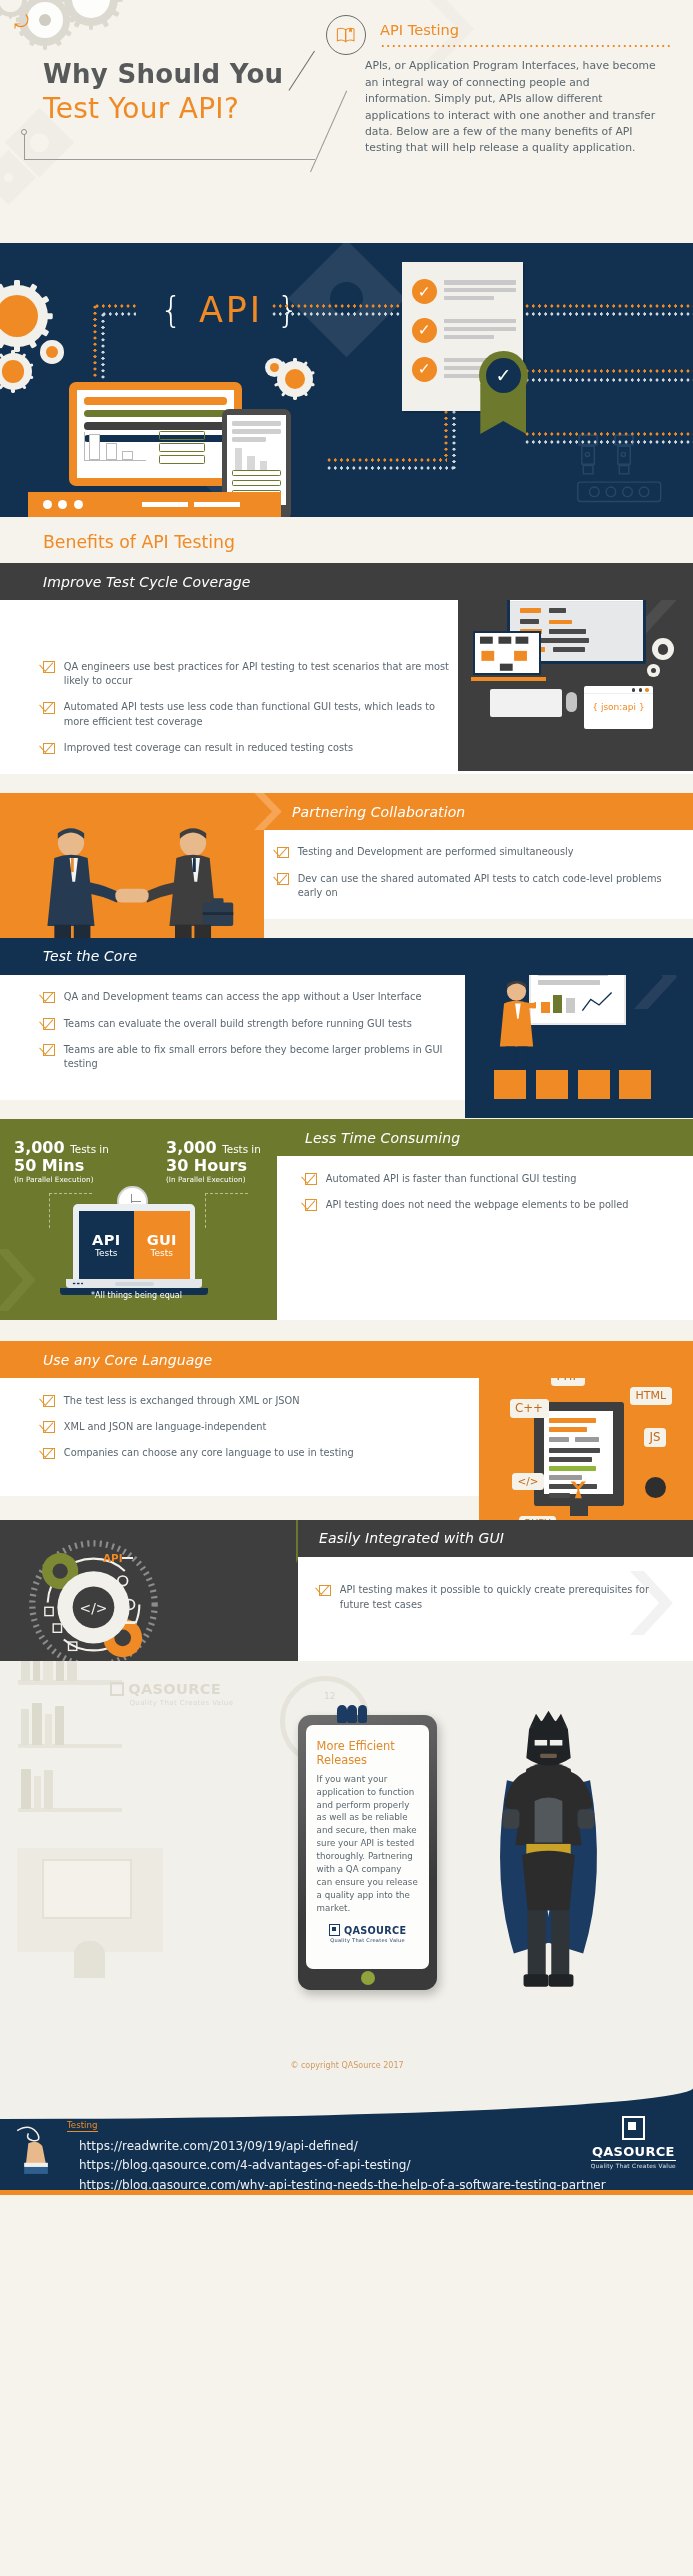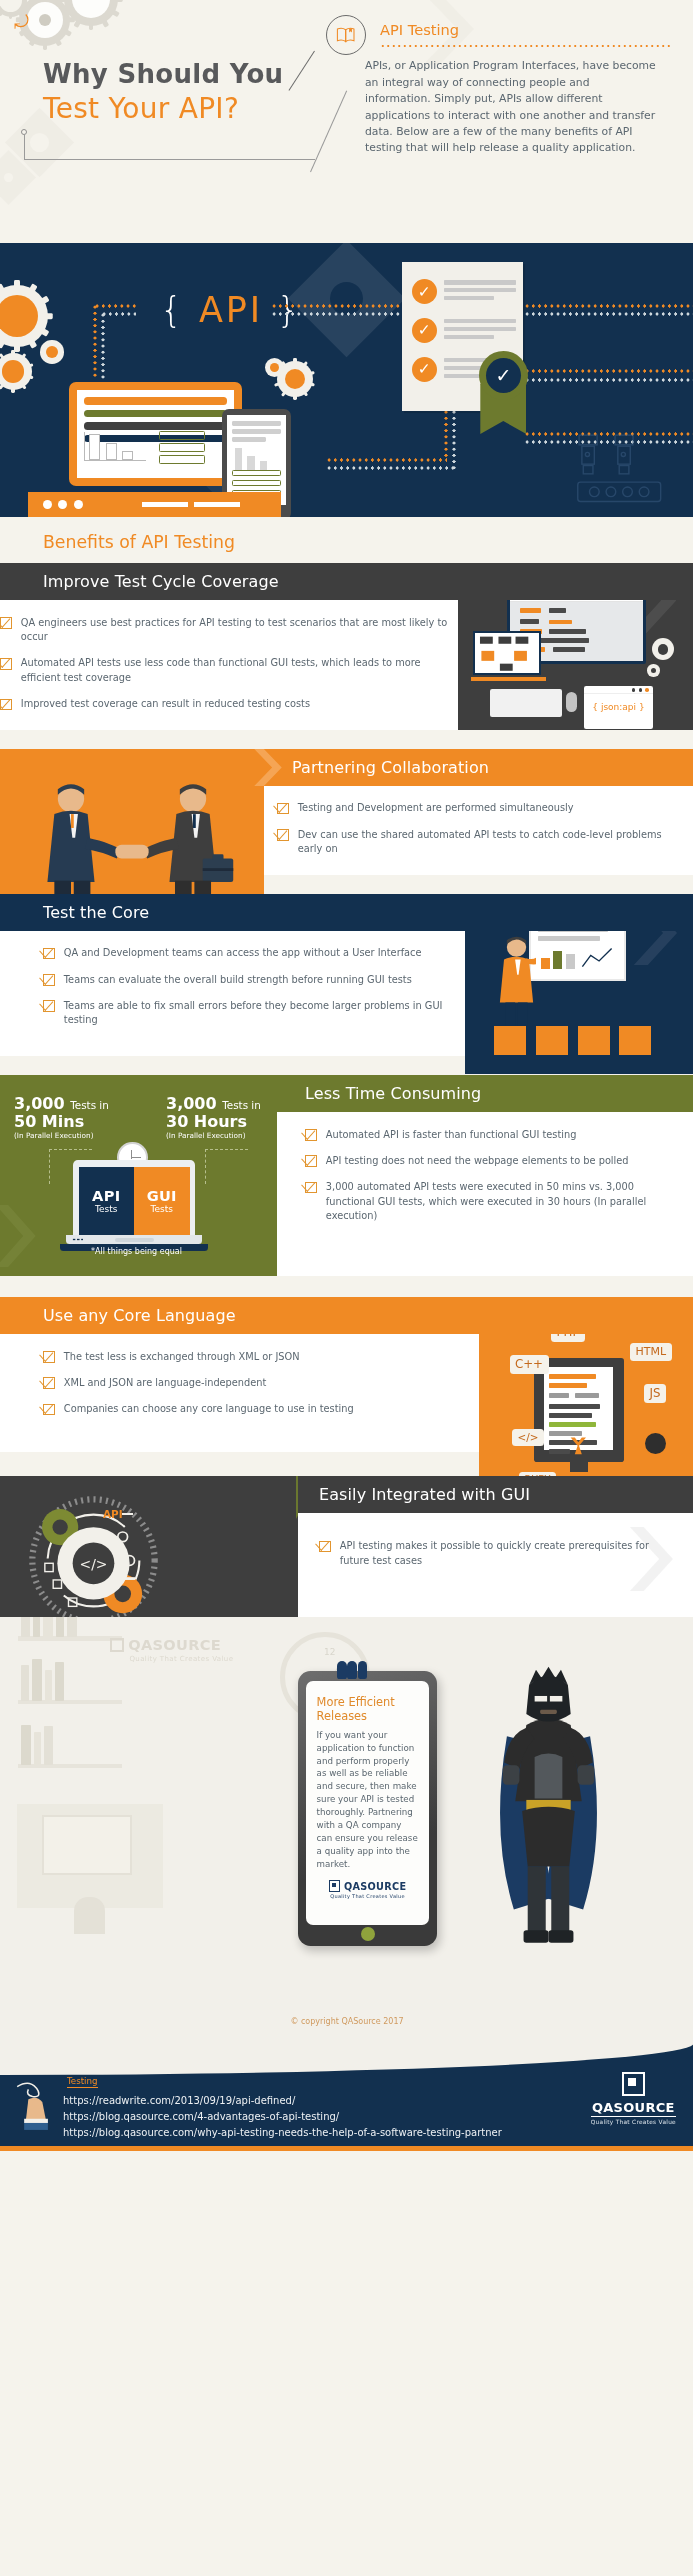--- a/index.html
+++ b/index.html
@@ -146,22 +146,23 @@
   
   .benefits-title {
     position:relative; background:#f5f3ec; padding:15.3px 0 11px 43px;
     font-size:17.3px; color:#f08a24; font-family:"DejaVu Sans", sans-serif;
   }
 
   
   .sec { position:relative; background:#fff; }
   .sec-band { position:relative; height:37px; display:flex; align-items:center; }
   .sec-band h3 {
-    font-size:16px; font-weight:400; color:#ffffff; font-family:"DejaVu Sans", sans-serif;
+    font-size:14px; font-weight:400; color:#ffffff; font-family:"DejaVu Sans", sans-serif;
     letter-spacing:0.1px;
+    font-style:italic;
   }
   .sec-body { background:#fff; padding:15.3px 0 18px; }
   .bullet { display:flex; gap:9px; margin-bottom:11.8px; align-items:flex-start; }
   .bullet:last-child { margin-bottom:0; }
   .cbox {
     flex:0 0 auto; width:11.8px;height:11.8px;border:1.1px solid #e2952f; position:relative; margin-top:1.4px;
   }
   .cbox::after{
     content:""; position:absolute; left:1.4px; top:0.7px; width:11px;height:7.6px;
     border-left:1.6px solid #e2952f; border-bottom:1.6px solid #e2952f;
@@ -232,21 +233,21 @@
   .copyright { position:absolute; left:0; right:0; bottom:18px; text-align:center;
                color:#d09a5f; font-size:8px; font-family:"DejaVu Sans", sans-serif; }
 
   
   .footer { position:relative; height:107px; background:#12304f; overflow:hidden; }
   .footer-curve { position:absolute; left:0; top:-1.4px; width:100%; height:32px; background:#f2f0ea;
                   border-bottom-right-radius: 100% 100%; }
   .src-title { position:absolute; left:67px; top:32px; color:#f08a24; font-size:8.7px;
                border-bottom:0.7px solid #f08a24; padding-bottom:0.7px;
                font-family:"DejaVu Sans", sans-serif; }
-  .src-list { position:absolute; left:63px; top:49px; color:#eef1f4; font-size:10px; line-height:1.62;
+  .src-list { position:absolute; left:79px; top:49px; color:#eef1f4; font-size:12px; line-height:1.62;
               font-family:"DejaVu Sans", sans-serif; }
   .foot-logo { position:absolute; right:18px; top:28px; text-align:center; }
   .foot-mark { width:23.6px;height:23.6px;border:2.1px solid #fff; margin:0 auto 4.2px; position:relative; }
   .foot-mark::after{content:"";position:absolute;left:4.2px;top:4.2px;width:8.3px;height:8.3px;background:#fff;}
   .foot-name { font-size:13px; font-weight:700; color:#fff; letter-spacing:0.3px;
                font-family:"DejaVu Sans", sans-serif; border-bottom:1px solid #fff; padding-bottom:1.4px;}
   .foot-tag { font-size:5.8px; color:#dfe6ec; letter-spacing:0.3px; margin-top:2.1px;
               font-family:"DejaVu Sans", sans-serif; }
   .foot-bar { position:absolute; left:0; bottom:0; width:100%; height:4.9px; background:#f08a24; }
   .foot-laptop { position:absolute; left:12.5px; bottom:21px; width:67px; height:49px; }
@@ -562,21 +563,21 @@
       </div>
       <div style="position:absolute;left:189px;top:101px;width:12.5px;height:12.5px;">
         <div style="position:absolute;inset:0;border-radius:50%;background:#f2f0ea;"></div>
         <div style="position:absolute;inset:28%;border-radius:50%;background:#3e3e3e;"></div>
       </div>
     </div>
 
     <div class="sec-band band-dark" style="width:100%;position:relative;">
       <h3 style="margin-left:43px;">Improve Test Cycle Coverage</h3>
     </div>
-    <div class="sec-body" style="padding-right:236px;min-height:118px;">
+    <div class="sec-body" style="padding-left:43px;padding-right:236px;min-height:118px;margin-top:44px;">
       <div class="bullet">
         <span class="cbox"></span>
         <span class="btext">QA engineers use best practices for API testing to test scenarios that are most likely to occur</span>
       </div>
       <div class="bullet">
         <span class="cbox"></span>
         <span class="btext">Automated API tests use less code than functional GUI tests, which leads to more efficient test coverage</span>
       </div>
       <div class="bullet">
         <span class="cbox"></span>
@@ -755,24 +756,20 @@
       <h3 style="margin-left:28px;">Less Time Consuming</h3>
     </div>
     <div class="sec-body" style="margin-left:277px;padding-left:28px;padding-right:21px;min-height:164px;">
       <div class="bullet">
         <span class="cbox"></span>
         <span class="btext">Automated API is faster than functional GUI testing</span>
       </div>
       <div class="bullet">
         <span class="cbox"></span>
         <span class="btext">API testing does not need the webpage elements to be polled</span>
-      </div>
-      <div class="bullet">
-        <span class="cbox"></span>
-        <span class="btext">3,000 automated API tests were executed in 50 mins vs. 3,000 functional GUI tests, which were executed in 30 hours (In parallel execution)</span>
       </div>
     </div>
     <div style="height:21px;background:#f5f3ec;"></div>
   </div>
 
   <div class="sec" style="position:relative;">
     <div style="position:absolute;right:0;top:0;width:215px;height:194px;background:#f08a24;">
       <div style="position:absolute;left:-15.3px;top:0;width:0;height:0;border-top:26px solid #3e3e3e;border-left:16.6px solid transparent;"></div>
       <div style="position:absolute;left:55px;top:61px;width:90px;height:104px;background:#3e3e3e;border-radius:2.8px;">
         <div style="position:absolute;left:9.7px;top:8.3px;width:69px;height:83px;background:#fff;padding:7px 5.5px;">

